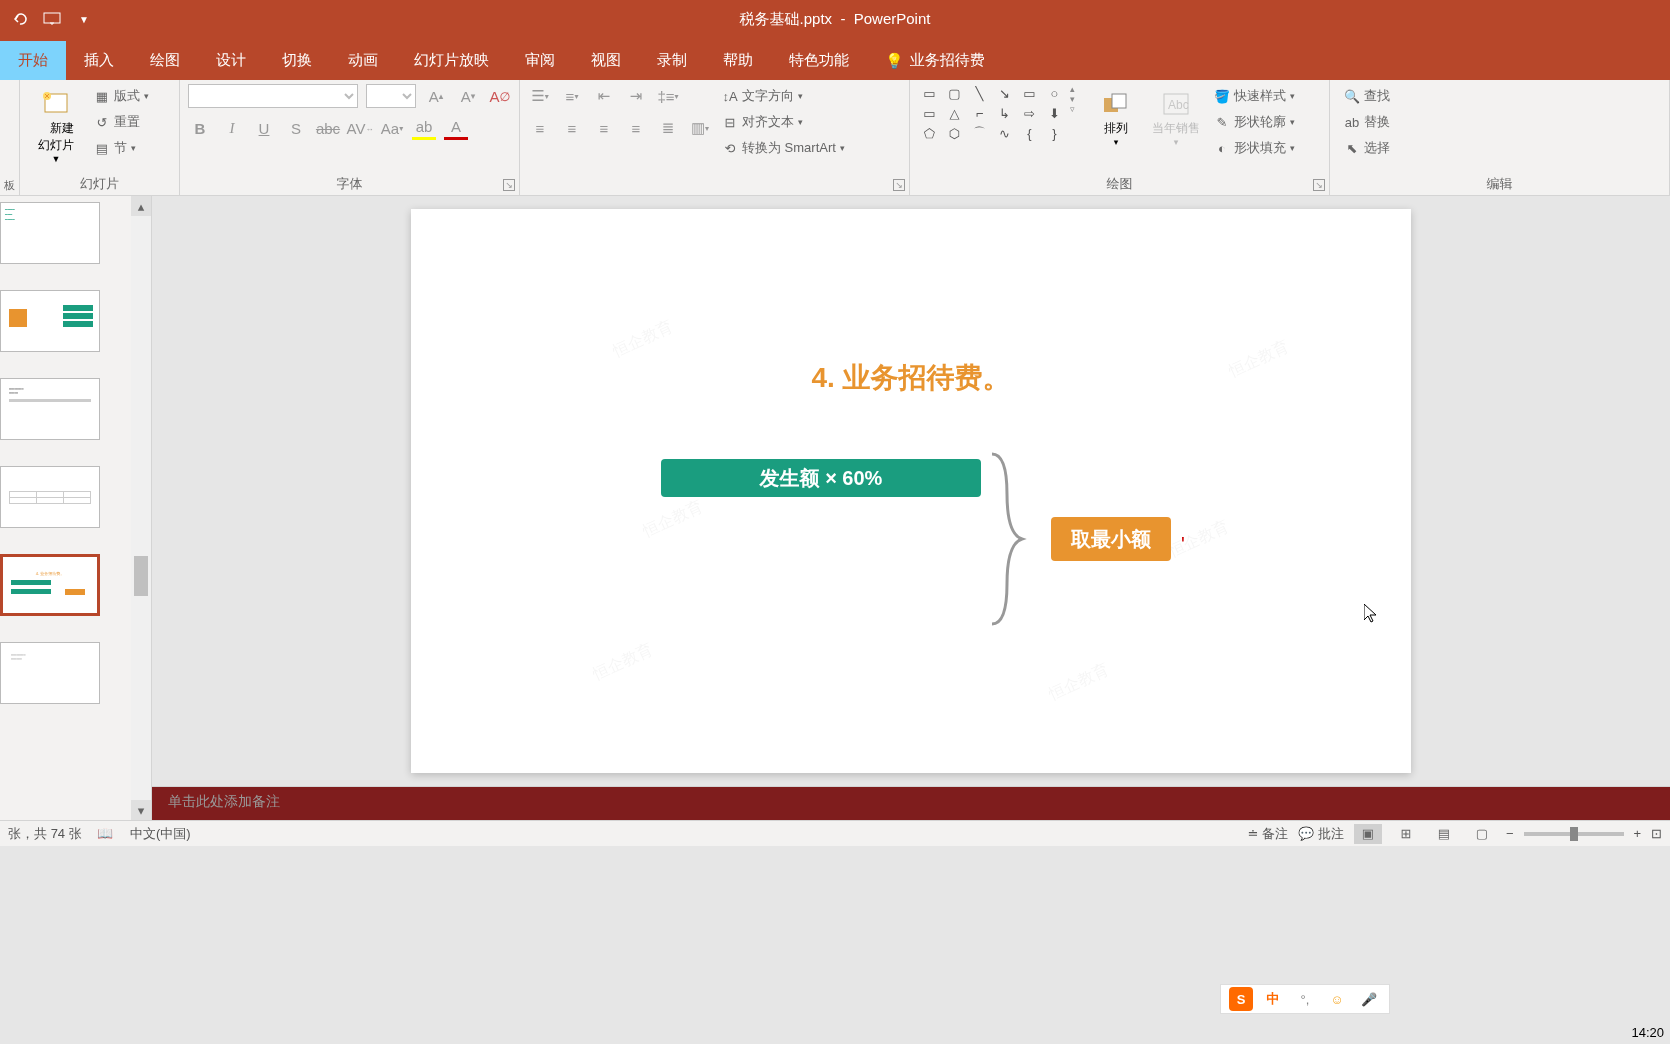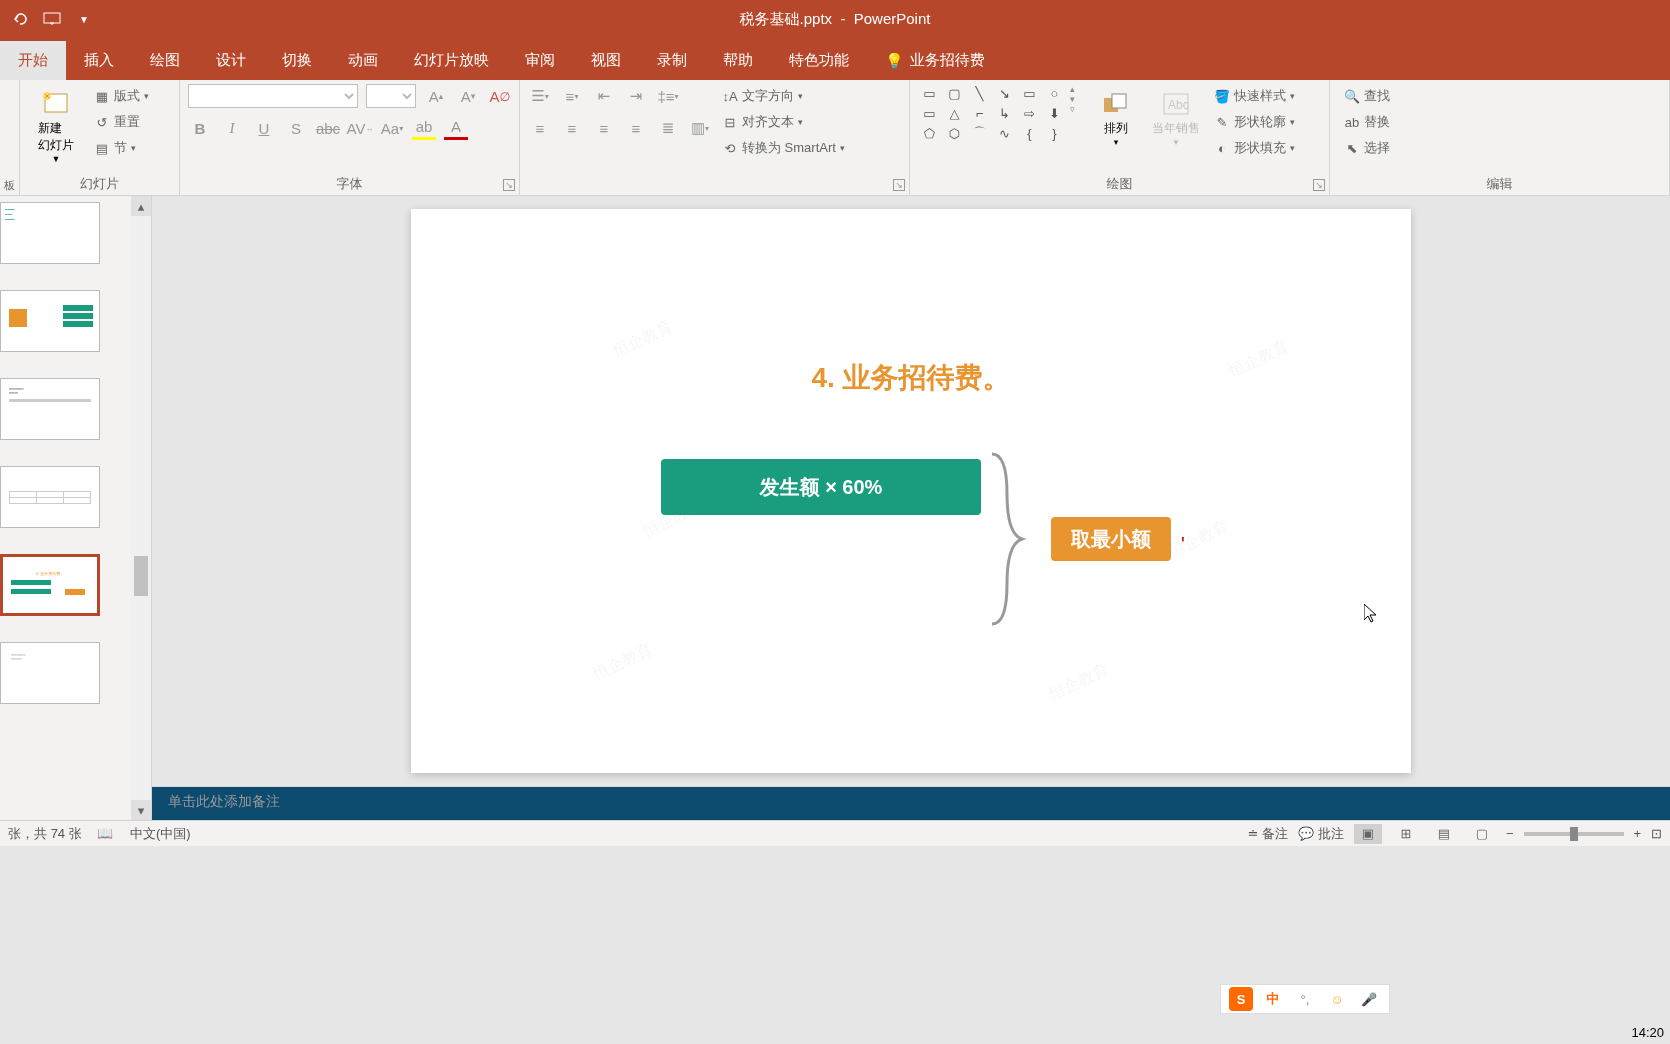--- a/index.html
+++ b/index.html
@@ -11,21 +11,21 @@
 .titlebar-center { position: absolute; left: 50%; transform: translateX(-50%); font-size: 15px; }
 .titlebar-right { margin-left: auto; display: flex; align-items: center; gap: 16px; padding-right: 16px; }
 .qat-btn { width: 24px; height: 24px; display: flex; align-items: center; justify-content: center; color: #fff; }
 .user-avatar { width: 32px; height: 32px; border-radius: 50%; background: #8f3a24; display: flex; align-items: center; justify-content: center; }
 .win-btn { width: 32px; height: 32px; display: flex; align-items: center; justify-content: center; font-size: 16px; }
 .battery-ind { width: 50px; height: 12px; border: 1px solid #5fb35f; background: linear-gradient(to right, #5fb35f 80%, transparent 80%); }
 
 
 .tabs { background: #b7472a; height: 42px; display: flex; align-items: flex-end; color: #fff; padding-left: 0; }
 .tab { padding: 10px 18px; cursor: pointer; font-size: 15px; }
-.tab.active { background: #e5e5e5; color: #b7472a; }
+.tab.active { background: #7dd3fc; color: #b7472a; }
 
 
 .ribbon { background: #f3f2f1; height: 116px; display: flex; border-bottom: 1px solid #d4d4d4; }
 .ribbon-group { border-right: 1px solid #d4d4d4; display: flex; flex-direction: column; padding: 4px 8px 0; position: relative; }
 .ribbon-group-label { position: absolute; bottom: 2px; left: 0; right: 0; text-align: center; font-size: 13px; color: #666; }
 .ribbon-group-body { flex: 1; display: flex; gap: 4px; align-items: flex-start; }
 .rib-col { display: flex; flex-direction: column; gap: 2px; }
 .rib-btn-lg { display: flex; flex-direction: column; align-items: center; width: 56px; padding: 4px; cursor: pointer; font-size: 12px; }
 .rib-btn-sm { display: flex; align-items: center; gap: 4px; padding: 3px 6px; cursor: pointer; font-size: 13px; color: #666; }
 .rib-icon-lg { width: 32px; height: 32px; display: flex; align-items: center; justify-content: center; font-size: 24px; }
@@ -50,21 +50,21 @@
 .scroll-thumb { position: absolute; width: 14px; left: 3px; background: #c0c0c0; }
 
 .editor { flex: 1; position: relative; background: #e6e6e6; display: flex; flex-direction: column; }
 .slide-area { flex: 1; display: flex; align-items: center; justify-content: center; position: relative; }
 .slide { width: 1000px; height: 564px; background: #fff; box-shadow: 0 2px 8px rgba(0,0,0,.2); position: relative; }
 .slide-title { position: absolute; top: 150px; left: 0; right: 0; text-align: center; font-size: 28px; font-weight: bold; color: #e8942f; }
 .box-green { position: absolute; background: #1a9d7f; color: #fff; font-size: 20px; font-weight: bold; display: flex; align-items: center; justify-content: center; border-radius: 4px; }
 .box-orange { position: absolute; background: #e8942f; color: #fff; font-size: 20px; font-weight: bold; display: flex; align-items: center; justify-content: center; border-radius: 4px; }
 .watermark { position: absolute; color: rgba(0,0,0,.04); font-size: 16px; transform: rotate(-25deg); pointer-events: none; }
 
-.notes { height: 34px; background: #0c4a6e; border-top: 1px solid #d4d4d4; padding: 6px 16px; color: #999; font-size: 14px; }
+.notes { height: 34px; background: #7f1d1d; border-top: 1px solid #d4d4d4; padding: 6px 16px; color: #999; font-size: 14px; }
 
 
 .statusbar { height: 26px; background: #f3f2f1; border-top: 1px solid #d4d4d4; display: flex; align-items: center; padding: 0 8px; font-size: 13px; color: #555; gap: 16px; }
 .status-right { margin-left: auto; display: flex; align-items: center; gap: 10px; }
 .view-btn { width: 28px; height: 20px; display: flex; align-items: center; justify-content: center; color: #666; }
 .view-btn.active { background: #d0d0d0; }
 .zoom-slider { width: 100px; height: 4px; background: #c0c0c0; position: relative; }
 .zoom-handle { position: absolute; width: 8px; height: 14px; background: #888; top: -5px; left: 46%; }
 
 
@@ -125,21 +125,21 @@
   <div class="ribbon-group" style="width:160px;">
     <div class="ribbon-group-body">
       <div class="rib-btn-lg">
         <div class="rib-icon-lg">
             <svg width="30" height="28" viewBox="0 0 30 28">
               <rect x="4" y="4" width="22" height="18" fill="#fff" stroke="#c99b3b"></rect>
               <circle cx="6" cy="6" r="4" fill="#ffd966"></circle>
               <path d="M4 4 L8 8 M8 4 L4 8" stroke="#e8942f" stroke-width="1"></path>
             </svg>
           </div>
-        <span style="white-space:pre-line;text-align:left;">新建
+        <span style="white-space:pre-line;text-align:right;">新建
 幻灯片</span>
         <span style="font-size:9px;">▼</span>
       </div>
       <div class="rib-col">
         <div class="rib-btn-sm">
             <span class="rib-icon-sm">▦</span>
             <span>版式</span>
             <span style="font-size:9px;">▾</span>
           </div>
         <div class="rib-btn-sm">
@@ -385,21 +385,21 @@
       <div class="slide">
 
         <div class="watermark" style="top:120px;left:200px;">恒企教育</div>
         <div class="watermark" style="top:140px;right:120px;">恒企教育</div>
         <div class="watermark" style="top:300px;left:230px;">恒企教育</div>
         <div class="watermark" style="top:320px;right:180px;">恒企教育</div>
         <div class="watermark" style="bottom:100px;left:180px;">恒企教育</div>
         <div class="watermark" style="bottom:80px;right:300px;">恒企教育</div>
 
         <div class="slide-title">4. 业务招待费。</div>
-        <div class="box-green" style="left:250px;top:250px;width:320px;height:56px;">发生额 × 60%</div>
+        <div class="box-green" style="left:250px;top:250px;width:320px;height:38px;">发生额 × 60%</div>
         <svg style="position:absolute;left:576px;top:240px;" width="40" height="180">
             <path d="M5 5 Q20 5 20 45 Q20 85 35 90 Q20 95 20 135 Q20 175 5 175" fill="none" stroke="#999" stroke-width="3"></path>
           </svg>
         <div class="box-orange" style="left:640px;top:308px;width:120px;height:44px;">取最小额</div>
         <div style="position:absolute;left:770px;top:324px;color:#c00;font-size:20px;">'</div>
       </div>
       <svg class="cursor" style="left:1212px;top:408px;">
           <path d="M0 0 L0 16 L4 12 L7 18 L9 17 L6 11 L12 11 Z" fill="#fff" stroke="#000"></path>
         </svg>
     </div>

